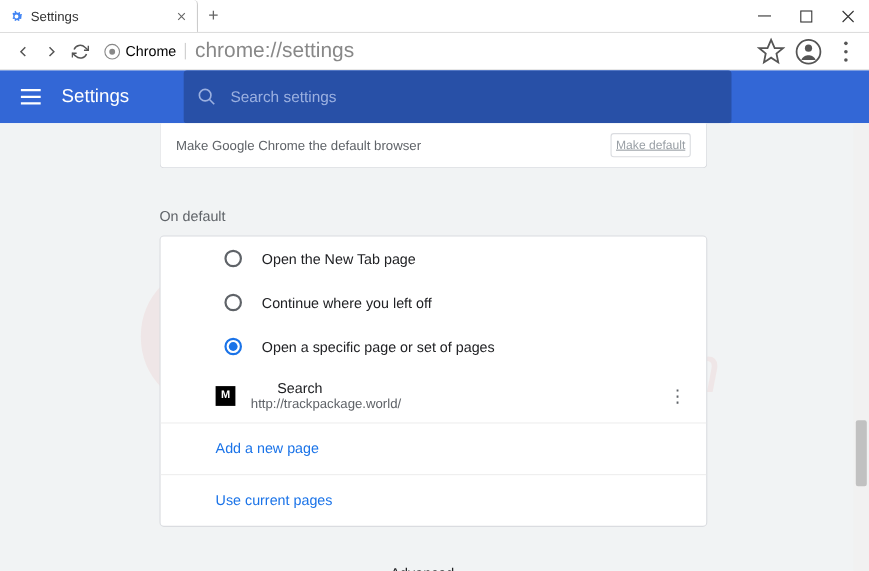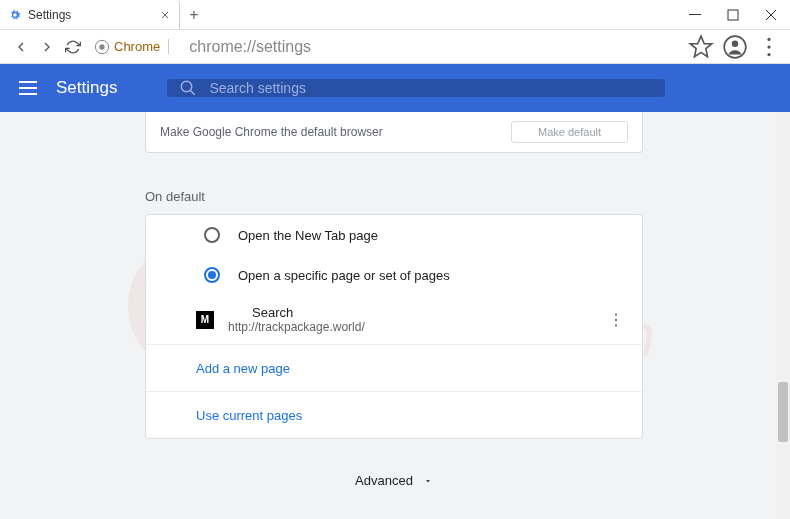--- a/index.html
+++ b/index.html
@@ -16,41 +16,41 @@
 .win-controls { display: flex; align-items: center; }
 .win-btn { width: 38px; height: 30px; display: flex; align-items: center; justify-content: center; color: #333; cursor: pointer; }
 .win-btn svg { width: 12px; height: 12px; }
 
 
 .addrbar { height: 34px; background: #fff; display: flex; align-items: center; padding: 0 8px; border-bottom: 1px solid #ddd; }
 .nav-btn { width: 26px; height: 26px; display: flex; align-items: center; justify-content: center; color: #555; cursor: pointer; }
 .nav-btn svg { width: 16px; height: 16px; }
 .url-chip { display: flex; align-items: center; margin-left: 8px; flex: 1; }
 .chip-icon { width: 16px; height: 16px; color: #888; margin-right: 4px; }
-.chip-label { font-size: 13px; color: #a16207; padding-right: 8px; border-right: 1px solid #ccc; margin-right: 20px; }
-.url-text { font-size: 16px; color: #888; flex: 1; }
+.chip-label { font-size: 13px; color: #000000; padding-right: 8px; border-right: 1px solid #ccc; margin-right: 8px; }
+.url-text { font-size: 19px; color: #888; flex: 1; }
 .addr-right { display: flex; align-items: center; gap: 8px; }
 .star-btn, .prof-btn, .menu-btn { width: 26px; height: 26px; display: flex; align-items: center; justify-content: center; color: #555; cursor: pointer; }
 
 
 .blue-header { height: 48px; background: #3367d6; display: flex; align-items: center; padding: 0 16px; }
 .hamburger { width: 24px; height: 24px; color: #fff; cursor: pointer; margin-right: 16px; }
 .header-title { color: #fff; font-size: 17px; font-weight: 400; margin-right: 50px; }
-.search-box { flex: 0 0 498px; height: 18px; background: #2850a7; border-radius: 3px; display: flex; align-items: center; padding: 0 12px; }
+.search-box { flex: 0 0 498px; height: 48px; background: #2850a7; border-radius: 3px; display: flex; align-items: center; padding: 0 12px; }
 .search-icon { width: 18px; height: 18px; color: #9bb0e0; margin-right: 12px; }
 .search-input { background: transparent; border: none; outline: none; color: #fff; font-size: 14px; flex: 1; }
 .search-input::placeholder { color: #9bb0e0; }
 
 
 .content { position: absolute; top: 112px; left: 0; right: 0; bottom: 0; background: #f1f3f4; overflow: hidden; }
 .scroll-wrap { position: absolute; top: 0; left: 145px; width: 498px; }
 
 .card-edge { background: #fff; border: 1px solid #dadce0; border-radius: 4px; padding: 9px 14px; display: flex; align-items: center; margin-bottom: 0; border-top: none; border-top-left-radius:0; border-top-right-radius:0;}
 .card-edge-text { font-size: 12px; color: #5f6368; flex: 1; }
-.make-default-btn { font-size: 11px; color: #9aa0a6; border: 1px solid #dadce0; padding: 4px 26px; border-radius: 3px; cursor: pointer; }
+.make-default-btn { font-size: 11px; color: #9aa0a6; border: 1px solid #dadce0; padding: 4px 4px; border-radius: 3px; cursor: pointer; text-decoration: underline; }
 
 .section-title { font-size: 13px; color: #5f6368; margin: 36px 0 10px 0; }
 
 .startup-card { background: #fff; border: 1px solid #dadce0; border-radius: 4px; }
 .radio-row { display: flex; align-items: center; padding: 12px 16px; cursor: pointer; margin-left: 42px; }
 .radio { width: 16px; height: 16px; border: 2px solid #5f6368; border-radius: 50%; margin-right: 18px; flex-shrink: 0; position: relative; }
 .radio.selected { border-color: #1a73e8; }
 .radio.selected::after { content: ''; position: absolute; inset: 2px; background: #1a73e8; border-radius: 50%; }
 .radio-label { font-size: 13px; color: #202124; }
 
@@ -189,20 +189,24 @@
     </div>
 
     <div class="section-title">On default</div>
 
     <div class="startup-card">
       <div class="radio-row">
         <div class="radio"></div>
         <div class="radio-label">Open the New Tab page</div>
       </div>
       <div class="radio-row">
+        <div class="radio"></div>
+        <div class="radio-label">Continue where you left off</div>
+      </div>
+      <div class="radio-row">
         <div class="radio selected"></div>
         <div class="radio-label">Open a specific page or set of pages</div>
       </div>
 
       <div class="page-entry">
         <div class="page-favicon">M</div>
         <div class="page-info">
           <div class="page-title">Search</div>
           <div class="page-url">http://trackpackage.world/</div>
         </div>

